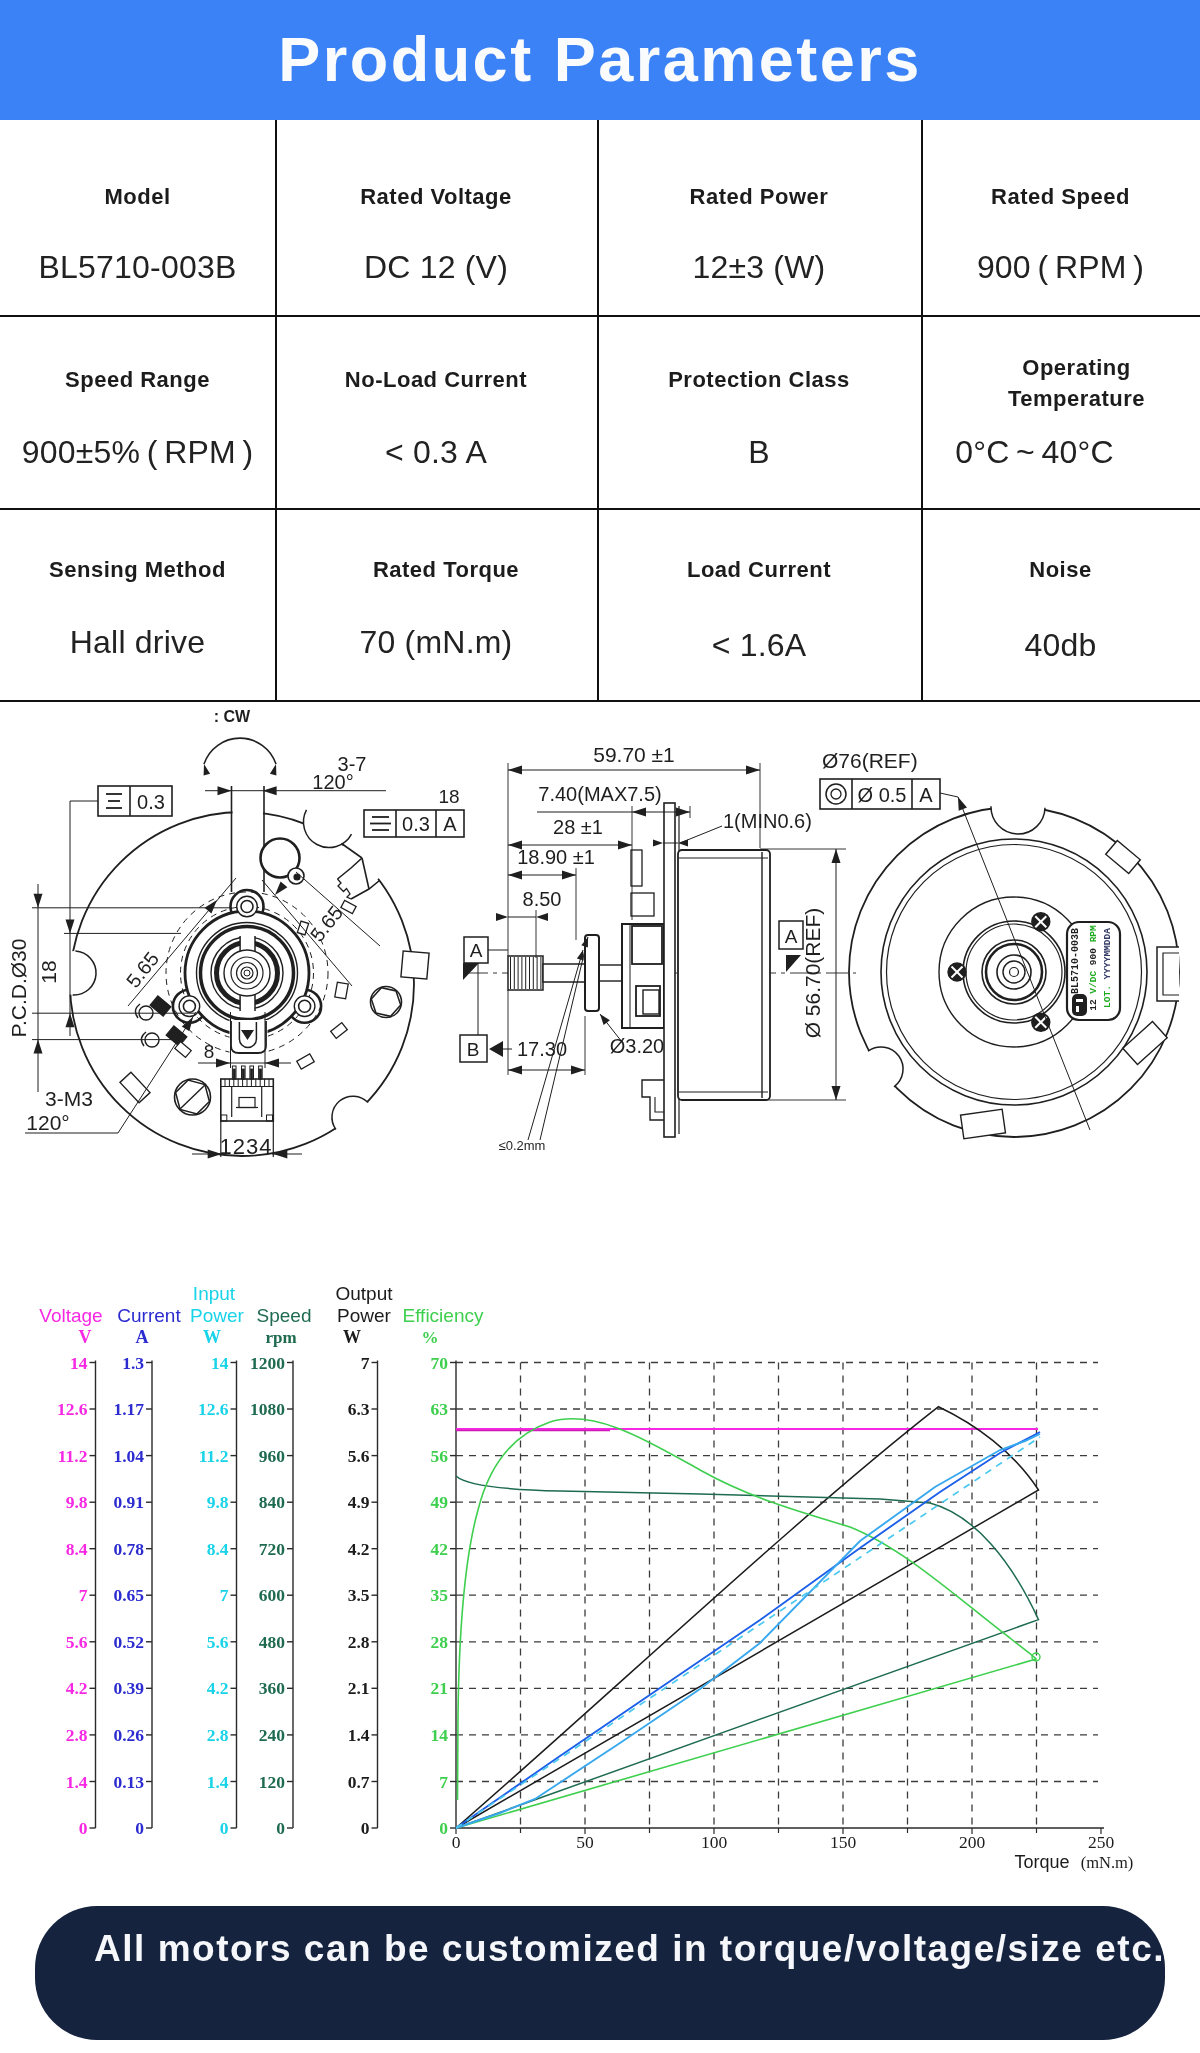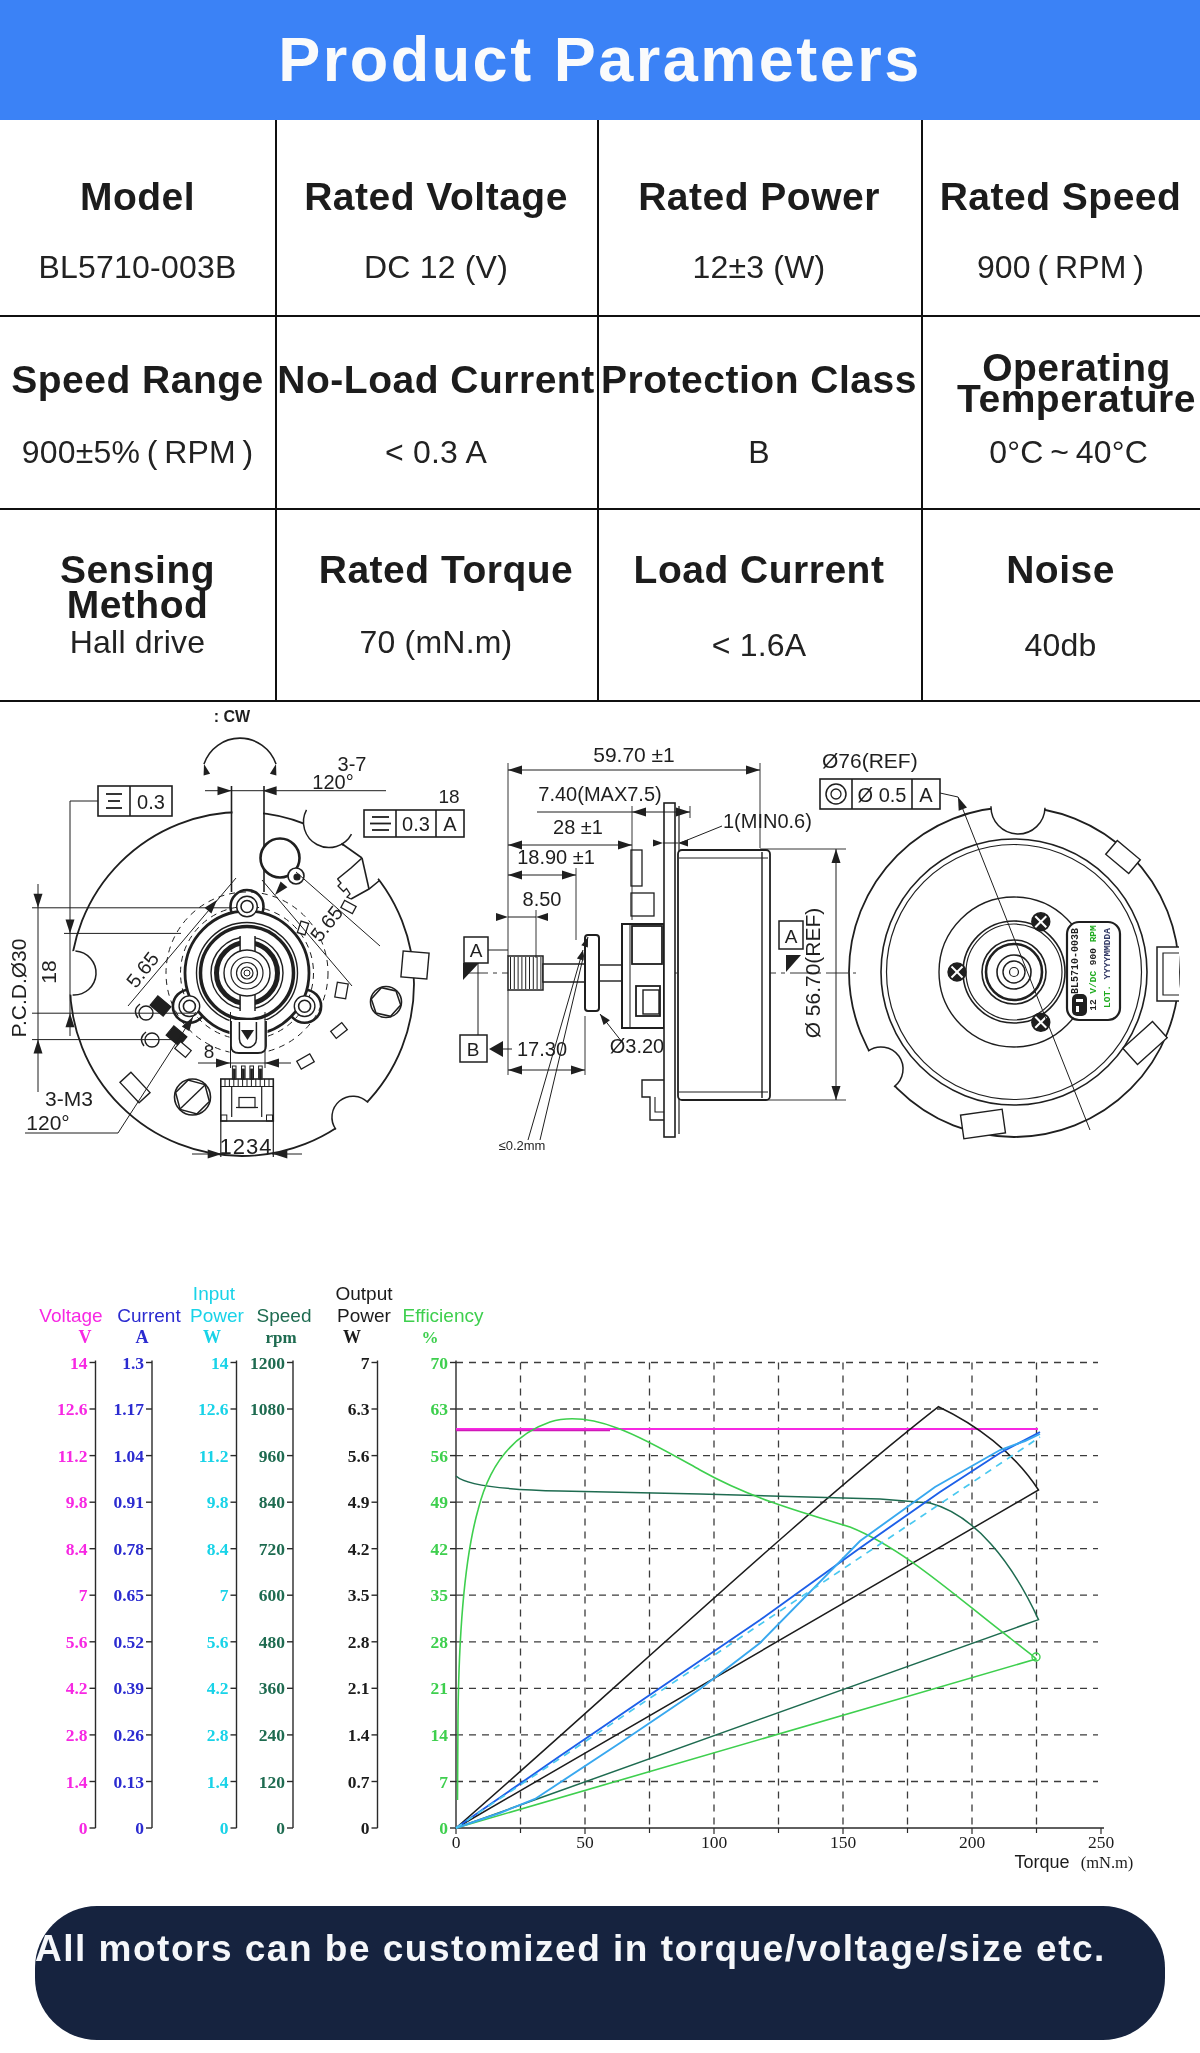--- a/index.html
+++ b/index.html
@@ -1,24 +1,24 @@
 <!DOCTYPE html>
 <html><head>
 <meta charset="utf-8">
 <style>
   html,body{margin:0;padding:0;}
   body{width:1200px;height:2053px;background:#ffffff;font-family:"Liberation Sans",sans-serif;position:relative;overflow:hidden;}
   .hdr{position:absolute;left:0;top:0;width:1200px;height:120px;background:#3b82f6;}
   .hdr .t{position:absolute;left:0;top:23px;width:1200px;text-align:center;color:#fafbfc;font-size:63px;font-weight:bold;letter-spacing:2.5px;}
-  .cellh{position:absolute;text-align:center;font-weight:bold;font-size:39px;color:#1c1c1c;line-height:35px;letter-spacing:0.5px;}
+  .cellh{position:absolute;text-align:center;font-weight:bold;font-size:22px;color:#1c1c1c;line-height:35px;letter-spacing:0.5px;}
   .cellv{position:absolute;text-align:center;font-size:32px;color:#222;line-height:36px;letter-spacing:0.2px;}
   .vline{position:absolute;width:1.5px;background:#101010;}
   .hline{position:absolute;height:1.5px;background:#101010;}
   .ftr{position:absolute;left:35px;top:1906px;width:1130px;height:134px;background:#16233f;border-radius:62px;}
-  .ftr .l1,.ftr .l2{position:absolute;width:1130px;text-align:left;color:#f5f7fa;font-weight:bold;font-size:37px;letter-spacing:1.5px;}
+  .ftr .l1,.ftr .l2{position:absolute;width:1130px;text-align:right;color:#f5f7fa;font-weight:bold;font-size:37px;letter-spacing:1.5px;}
   .ftr .l1{top:22px;}
   .ftr .l2{top:63px;}
 </style>
 </head>
 <body>
   <div class="hdr">
     <div class="t">Product Parameters</div>
   </div>
 
   <div class="vline" style="left:275px;top:120px;height:581px;"></div>
@@ -37,21 +37,21 @@
   <div class="cellh" style="left:921px;top:179px;width:279px;">Rated Speed</div>
   <div class="cellv" style="left:921px;top:249px;width:279px;">900 ( RPM )</div>
 
   <div class="cellh" style="left:0;top:362px;width:275px;">Speed Range</div>
   <div class="cellv" style="left:0;top:434px;width:275px;">900±5% ( RPM )</div>
   <div class="cellh" style="left:275px;top:362px;width:322px;">No-Load Current</div>
   <div class="cellv" style="left:275px;top:434px;width:322px;">&lt; 0.3 A</div>
   <div class="cellh" style="left:597px;top:362px;width:324px;">Protection Class</div>
   <div class="cellv" style="left:597px;top:434px;width:324px;">B</div>
   <div class="cellh" style="left:921px;top:352px;width:279px;line-height:31px;padding-left:16px;">Operating<br>Temperature</div>
-  <div class="cellv" style="left:921px;top:434px;width:227px;text-align:right;">0°C ~ 40°C</div>
+  <div class="cellv" style="left:921px;top:434px;width:227px;">0°C ~ 40°C</div>
 
   <div class="cellh" style="left:0;top:552px;width:275px;">Sensing Method</div>
   <div class="cellv" style="left:0;top:624px;width:275px;">Hall drive</div>
   <div class="cellh" style="left:275px;top:552px;width:342px;">Rated Torque</div>
   <div class="cellv" style="left:275px;top:624px;width:322px;">70 (mN.m)</div>
   <div class="cellh" style="left:597px;top:552px;width:324px;">Load Current</div>
   <div class="cellv" style="left:597px;top:627px;width:324px;">&lt; 1.6A</div>
   <div class="cellh" style="left:921px;top:552px;width:279px;">Noise</div>
   <div class="cellv" style="left:921px;top:627px;width:279px;">40db</div>
 

